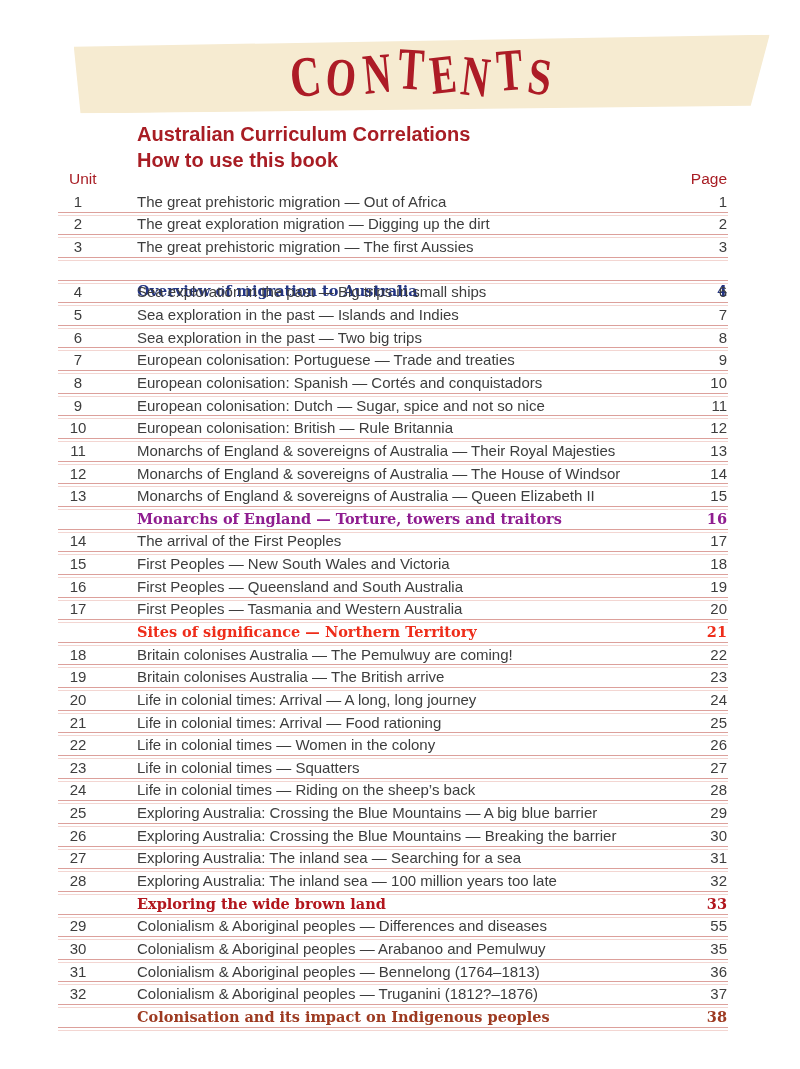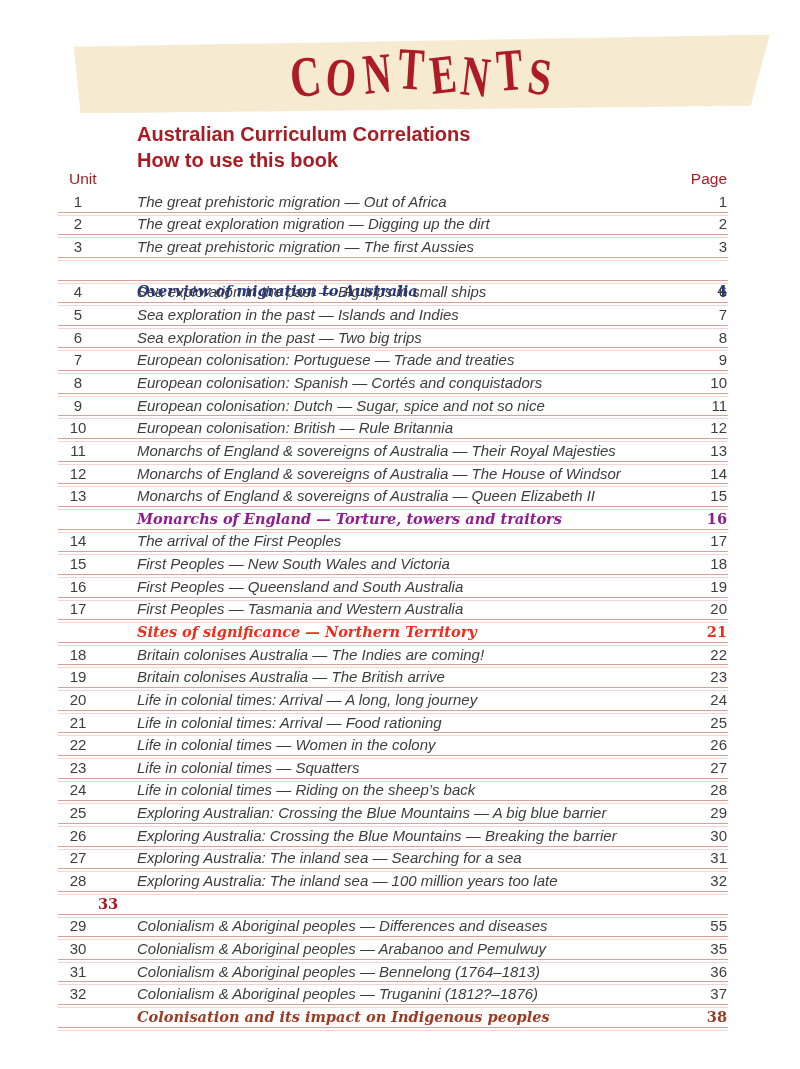--- a/index.html
+++ b/index.html
@@ -66,21 +66,21 @@
   .row::before {
     content:""; position:absolute; left:0; bottom:-3px;
     width:100%; height:1px; background:var(--line-pink-light);
   }
   .row .unit {
     flex:none; width:40px; text-align:center;
     color:var(--body-text); font-size:15px;
   }
   .row .title {
     flex:1; padding-left:39px; white-space:nowrap; overflow:hidden;
-    color:var(--body-text); font-size:15px;font-style:italic;
+    color:var(--body-text); font-size:15px;
   }
   .row .page-num {
     flex:none; padding-right:1px;
     color:var(--body-text); font-size:15px;
   }
 
   
   .row.s-blue .title,  .row.s-blue .page-num,
   .row.s-purple .title,.row.s-purple .page-num,
   .row.s-orange .title,.row.s-orange .page-num,
@@ -219,21 +219,21 @@
     <span class="title">First Peoples — Tasmania and Western Australia</span>
     <span class="page-num">20</span>
   </div>
       <div class="row s-orange">
     <span class="unit"></span>
     <span class="title">Sites of significance — Northern Territory</span>
     <span class="page-num">21</span>
   </div>
       <div class="row">
     <span class="unit">18</span>
-    <span class="title">Britain colonises Australia — The Indies are coming!</span>
+    <span class="title">Britain colonises Australia — The Pemulwuy are coming!</span>
     <span class="page-num">22</span>
   </div>
       <div class="row">
     <span class="unit">19</span>
     <span class="title">Britain colonises Australia — The British arrive</span>
     <span class="page-num">23</span>
   </div>
       <div class="row">
     <span class="unit">20</span>
     <span class="title">Life in colonial times: Arrival — A long, long journey</span>
@@ -254,40 +254,41 @@
     <span class="title">Life in colonial times — Squatters</span>
     <span class="page-num">27</span>
   </div>
       <div class="row">
     <span class="unit">24</span>
     <span class="title">Life in colonial times — Riding on the sheep’s back</span>
     <span class="page-num">28</span>
   </div>
       <div class="row">
     <span class="unit">25</span>
-    <span class="title">Exploring Australian: Crossing the Blue Mountains — A big blue barrier</span>
+    <span class="title">Exploring Australia: Crossing the Blue Mountains — A big blue barrier</span>
     <span class="page-num">29</span>
   </div>
       <div class="row">
     <span class="unit">26</span>
     <span class="title">Exploring Australia: Crossing the Blue Mountains — Breaking the barrier</span>
     <span class="page-num">30</span>
   </div>
       <div class="row">
     <span class="unit">27</span>
     <span class="title">Exploring Australia: The inland sea — Searching for a sea</span>
     <span class="page-num">31</span>
   </div>
       <div class="row">
     <span class="unit">28</span>
     <span class="title">Exploring Australia: The inland sea — 100 million years too late</span>
     <span class="page-num">32</span>
   </div>
       <div class="row s-crimson">
     <span class="unit"></span>
+    <span class="title">Exploring the wide brown land</span>
     <span class="page-num">33</span>
   </div>
       <div class="row">
     <span class="unit">29</span>
     <span class="title">Colonialism &amp; Aboriginal peoples — Differences and diseases</span>
     <span class="page-num">55</span>
   </div>
       <div class="row">
     <span class="unit">30</span>
     <span class="title">Colonialism &amp; Aboriginal peoples — Arabanoo and Pemulwuy</span>

